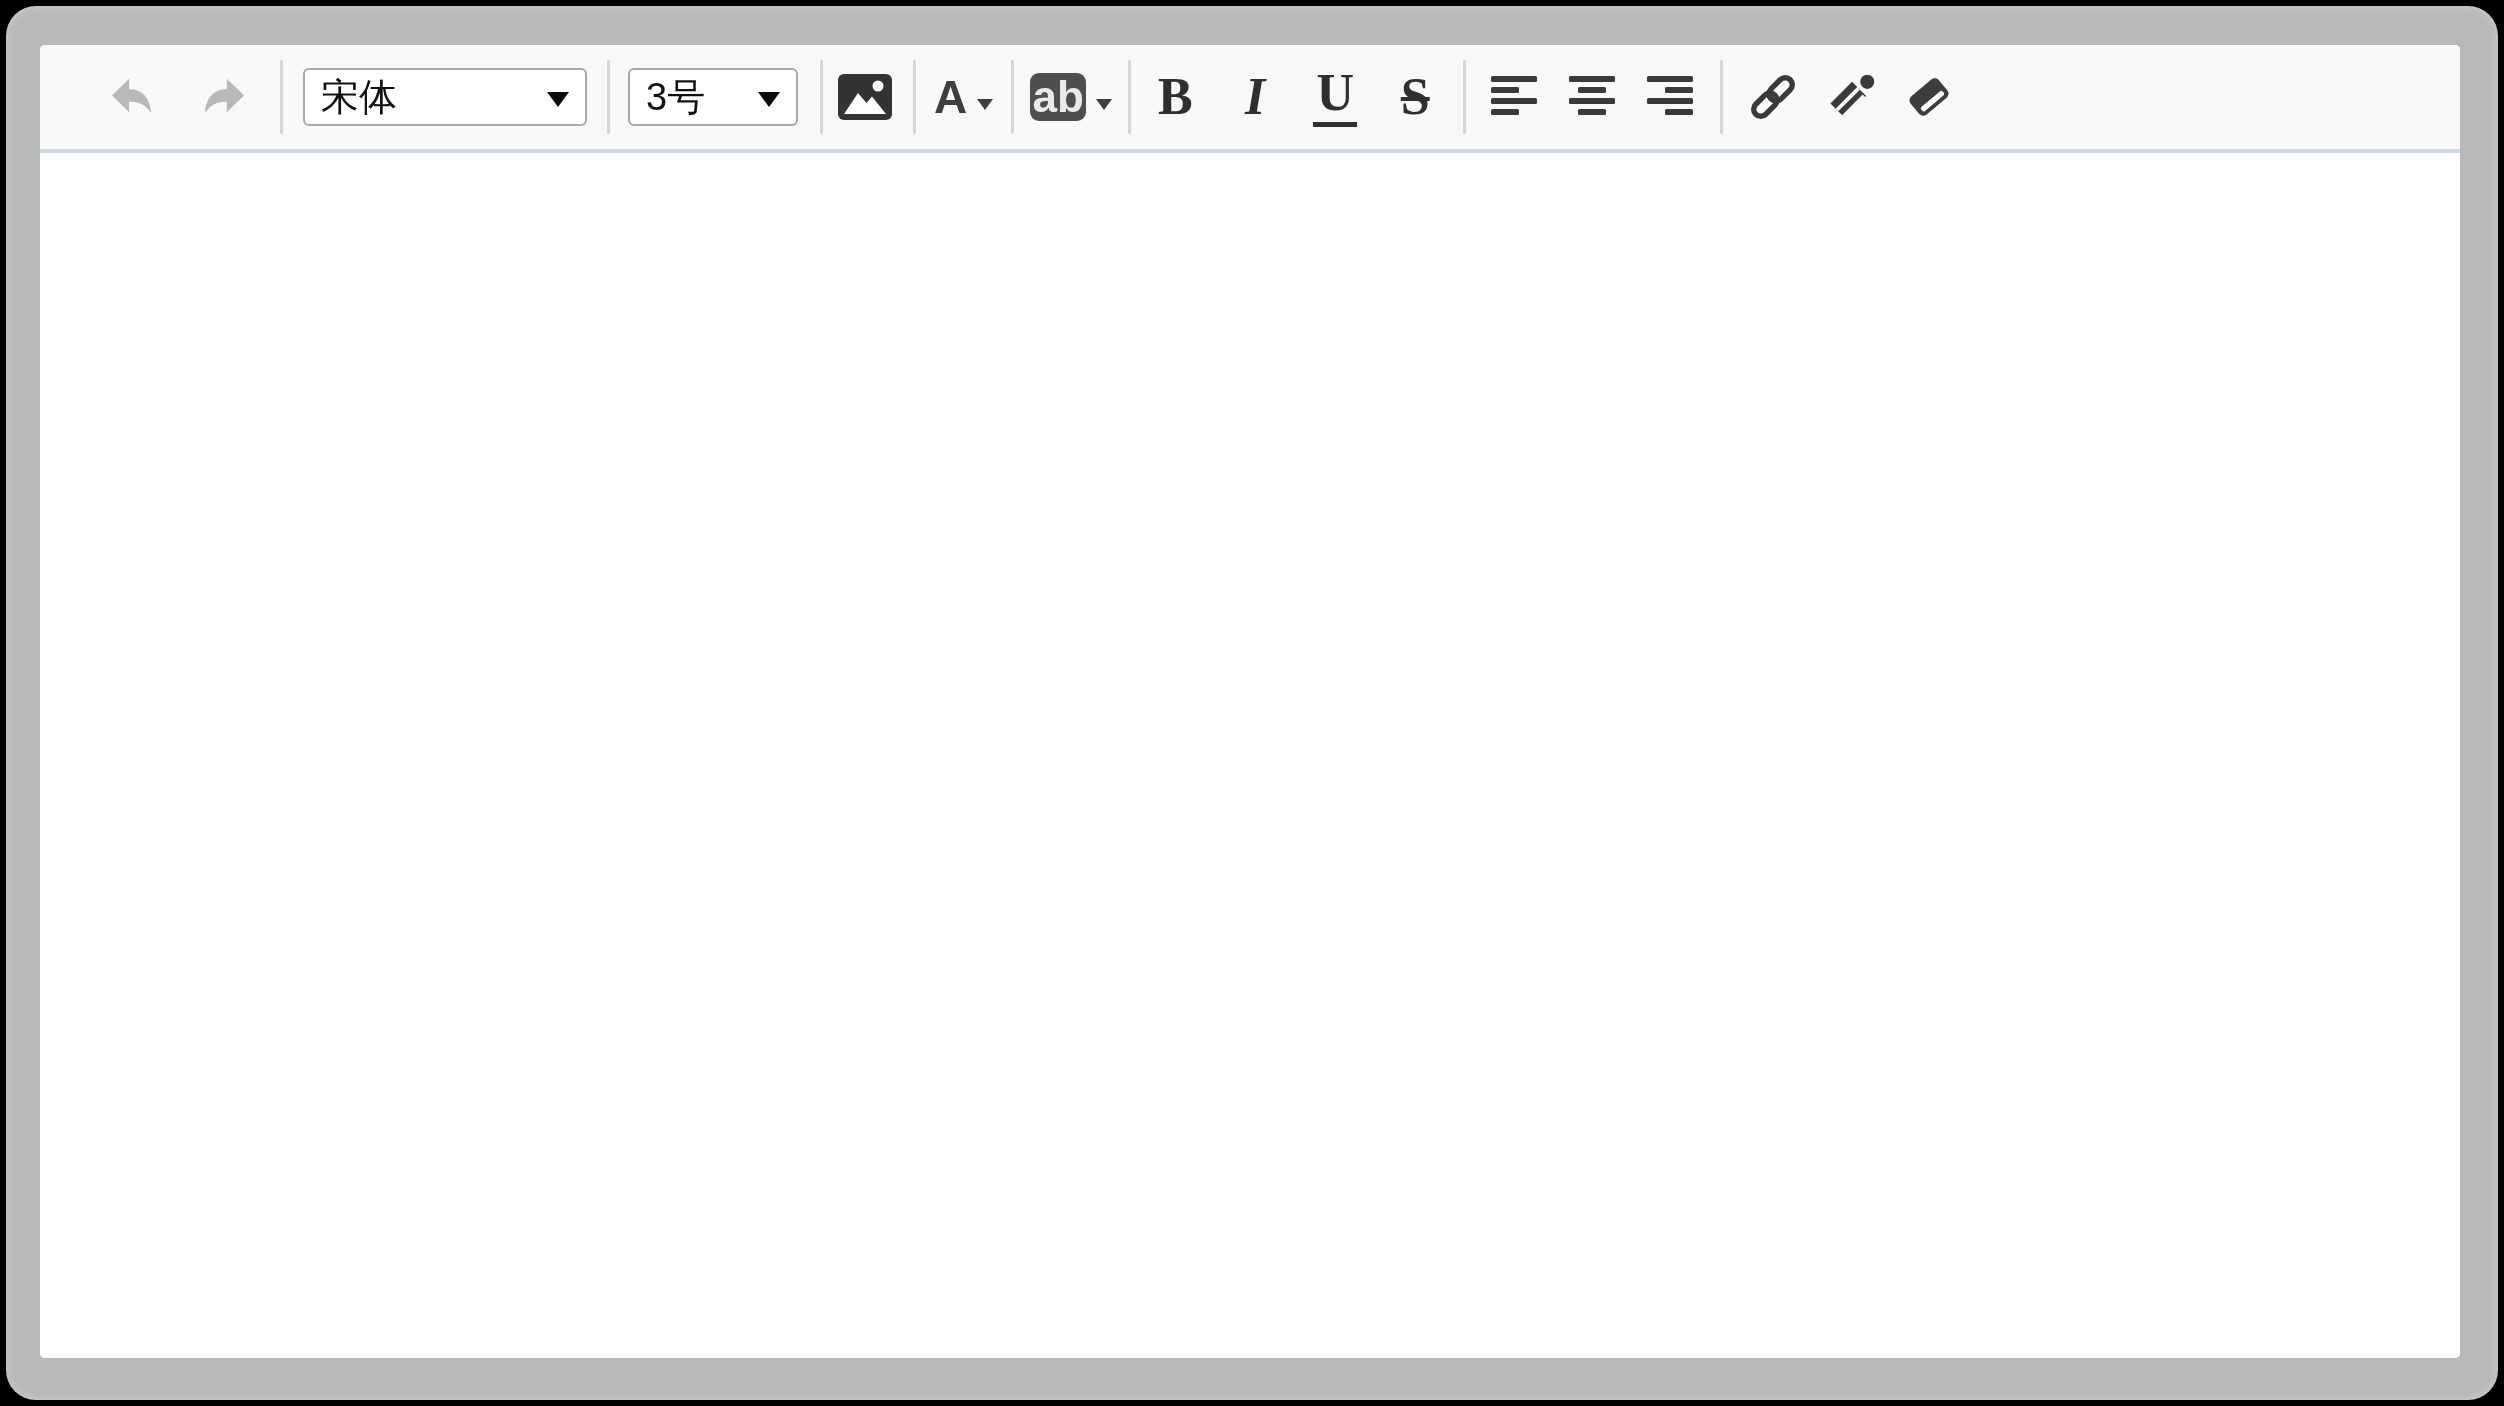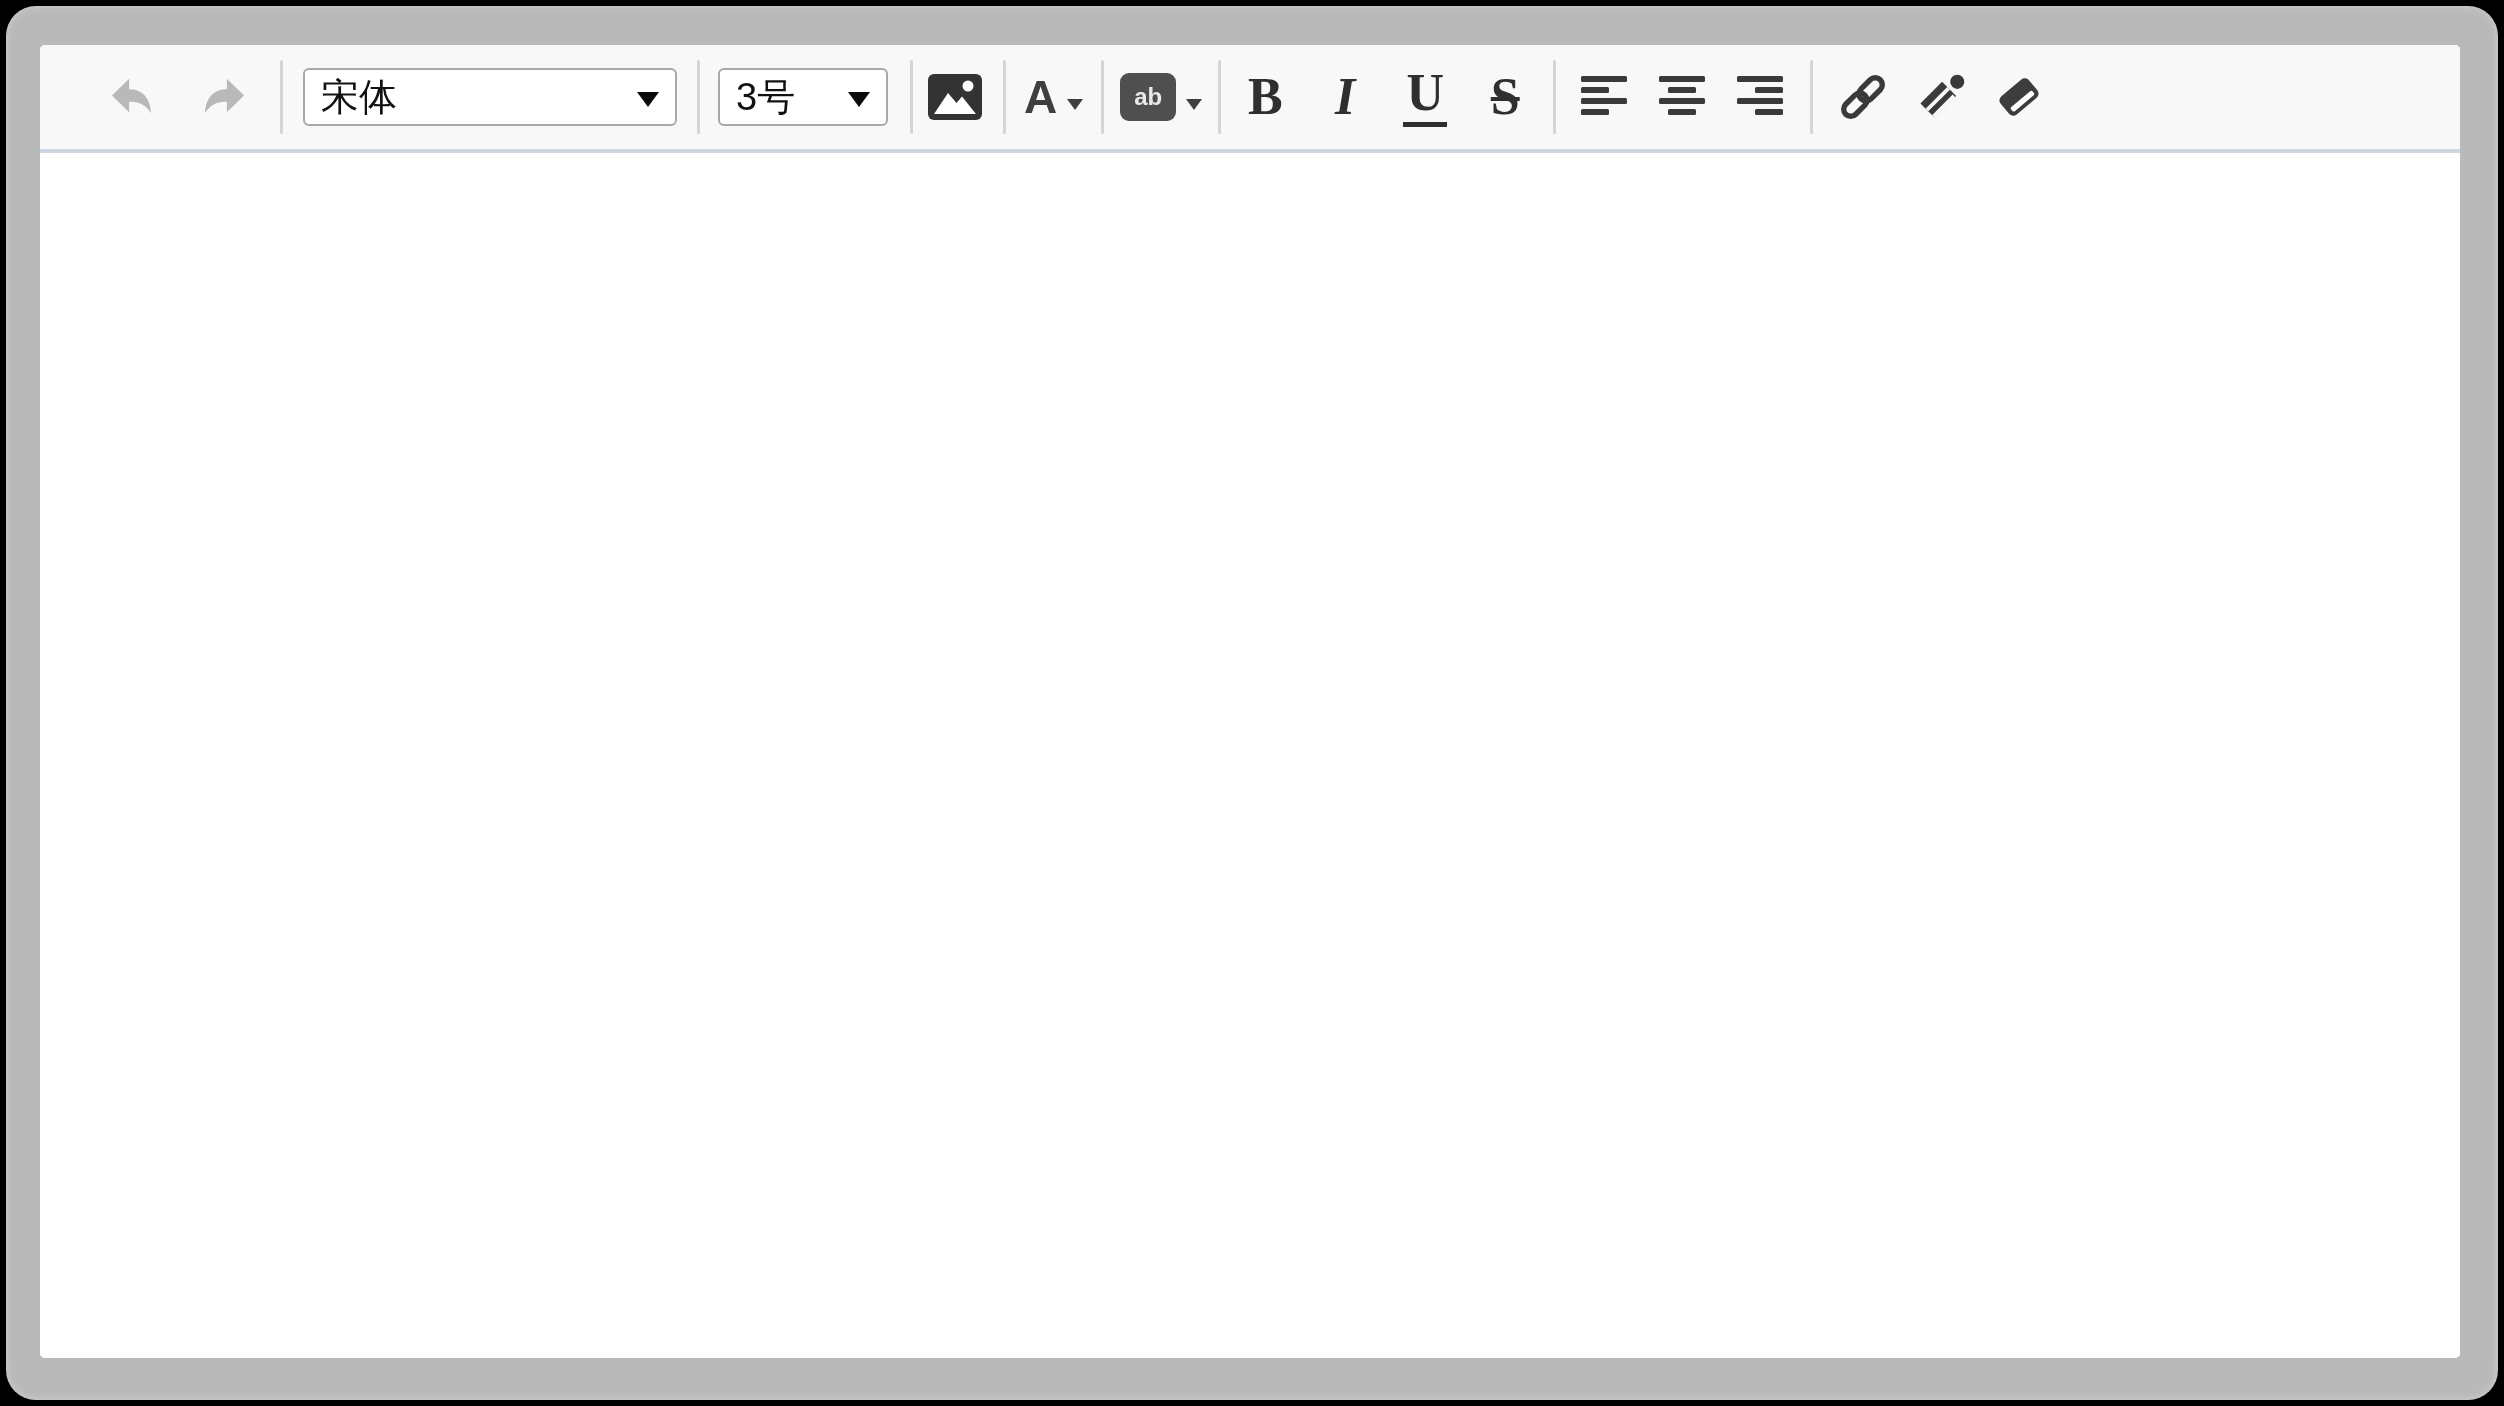--- a/index.html
+++ b/index.html
@@ -63,21 +63,21 @@
     padding: 0 16px 0 16px;
     cursor: pointer;
     flex: 0 0 auto;
   }
   .select-box .sel-text {
     font-size: 38px;
     color: #111;
     line-height: 1;
     white-space: nowrap;
   }
-  .font-select { width: 374px; }
+  .font-select { width: 284px; }
   .size-select { width: 170px; }
 
   .caret-lg {
     width: 0; height: 0;
     border-left: 11px solid transparent;
     border-right: 11px solid transparent;
     border-top: 15px solid #0a0a0a;
     flex: 0 0 auto;
   }
   .caret-sm {
@@ -109,21 +109,21 @@
     line-height: 1;
   }
 
   .ab-badge {
     width: 56px; height: 48px;
     background: #4f4f4f;
     border-radius: 9px;
     display: flex;
     align-items: center;
     justify-content: center;
-    font-size: 24px;
+    font-size: 44px;
     font-weight: bold;
     color: #e9e9e9;
     line-height: 1;
   }
   .ml10 { margin-left: 10px; }
   .ml12 { margin-left: 12px; }
   .ml14 { margin-left: 14px; }
   .ml16 { margin-left: 16px; }
   .ml18 { margin-left: 18px; }
   .ml20 { margin-left: 20px; }

